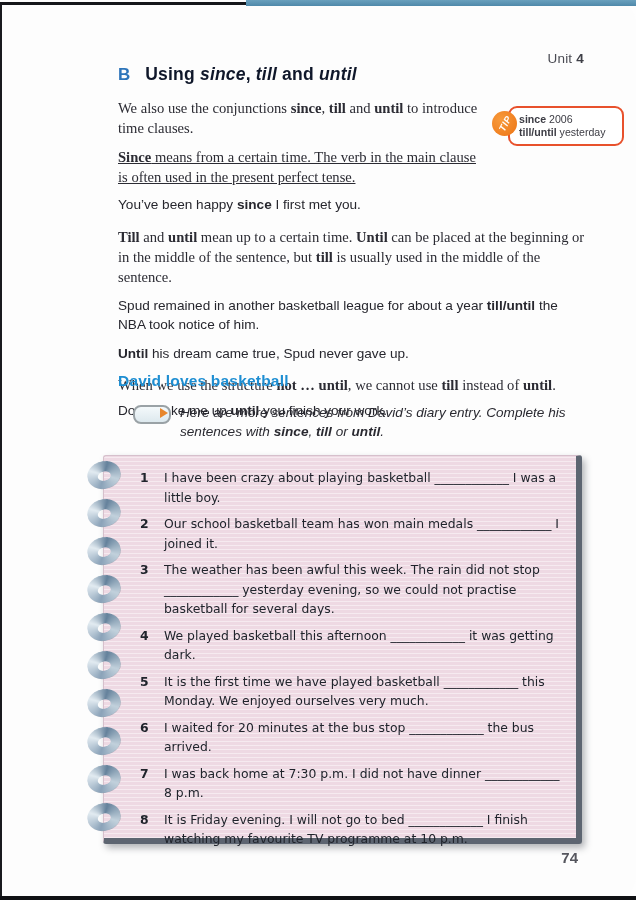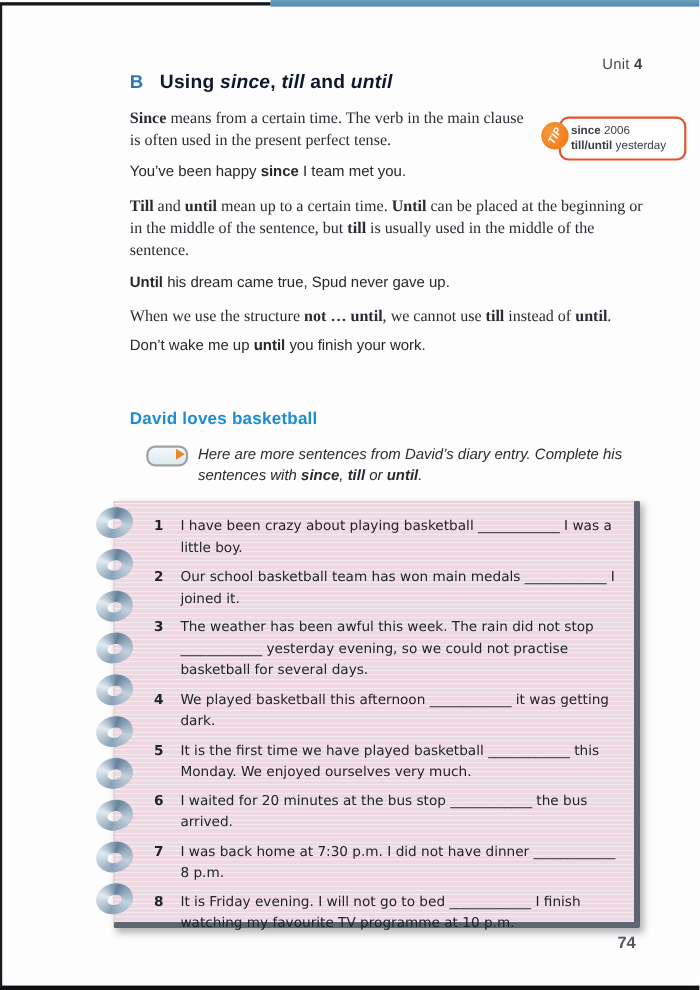--- a/index.html
+++ b/index.html
@@ -78,23 +78,25 @@
   <div class="bottom-black-bar"></div>
 
   <div class="unit-tag"><span>Unit</span>&nbsp;<b>4</b></div>
 
   <div class="sec-head">
     <span class="sec-letter">B</span>
     <span class="sec-title"><span>Using </span><span style="font-style: italic;">since</span><span>, </span><span style="font-style: italic;">till</span><span> and </span><span style="font-style: italic;">until</span></span>
   </div>
 
   <div class="col" style="top:98px;">
-    <p class="serif narrow" style="margin-bottom:8px;"><span style="font-weight: bold;">Since</span><span> means from a certain time. The verb in the main clause is often used in the present perfect tense.</span></p>
-    <p class="sans-ex narrow" style="margin-bottom:13px;"><span>You’ve been happy </span><span style="font-weight: bold;">since</span><span> I team met you.</span></p>
+    <p class="serif narrow"><span>We also use the conjunctions </span><span style="font-weight: bold;">since</span><span>, </span><span style="font-weight: bold;">till</span><span> and </span><span style="font-weight: bold;">until</span><span> to introduce time clauses.</span></p>
+    <p class="serif narrow" style="margin-bottom:8px;text-decoration:underline;"><span style="font-weight: bold;">Since</span><span> means from a certain time. The verb in the main clause is often used in the present perfect tense.</span></p>
+    <p class="sans-ex narrow" style="margin-bottom:13px;"><span>You’ve been happy </span><span style="font-weight: bold;">since</span><span> I first met you.</span></p>
     <p class="serif"><span style="font-weight: bold;">Till</span><span> and </span><span style="font-weight: bold;">until</span><span> mean up to a certain time. </span><span style="font-weight: bold;">Until</span><span> can be placed at the beginning or in the middle of the sentence, but </span><span style="font-weight: bold;">till</span><span> is usually used in the middle of the sentence.</span></p>
+    <p class="sans-ex"><span>Spud remained in another basketball league for about a year </span><span style="font-weight: bold;">till/until</span><span> the NBA took notice of him.</span></p>
     <p class="sans-ex" style=""><span style="font-weight: bold;">Until</span><span> his dream came true, Spud never gave up.</span></p>
     <p class="serif" style="margin-bottom:6px;margin-top:12px;"><span>When we use the structure </span><span style="font-weight: bold;">not … until</span><span>, we cannot use </span><span style="font-weight: bold;">till</span><span> instead of </span><span style="font-weight: bold;">until</span><span>.</span></p>
     <p class="sans-ex"><span>Don’t wake me up </span><span style="font-weight: bold;">until</span><span> you finish your work.</span></p>
   </div>
 
   <div class="tip-box">
     <div class="tip-badge">
         <span>TIP</span>
       </div>
     <div class="tip-text blockgap"><span style="font-weight: bold;">since</span><span> 2006</span></div>

